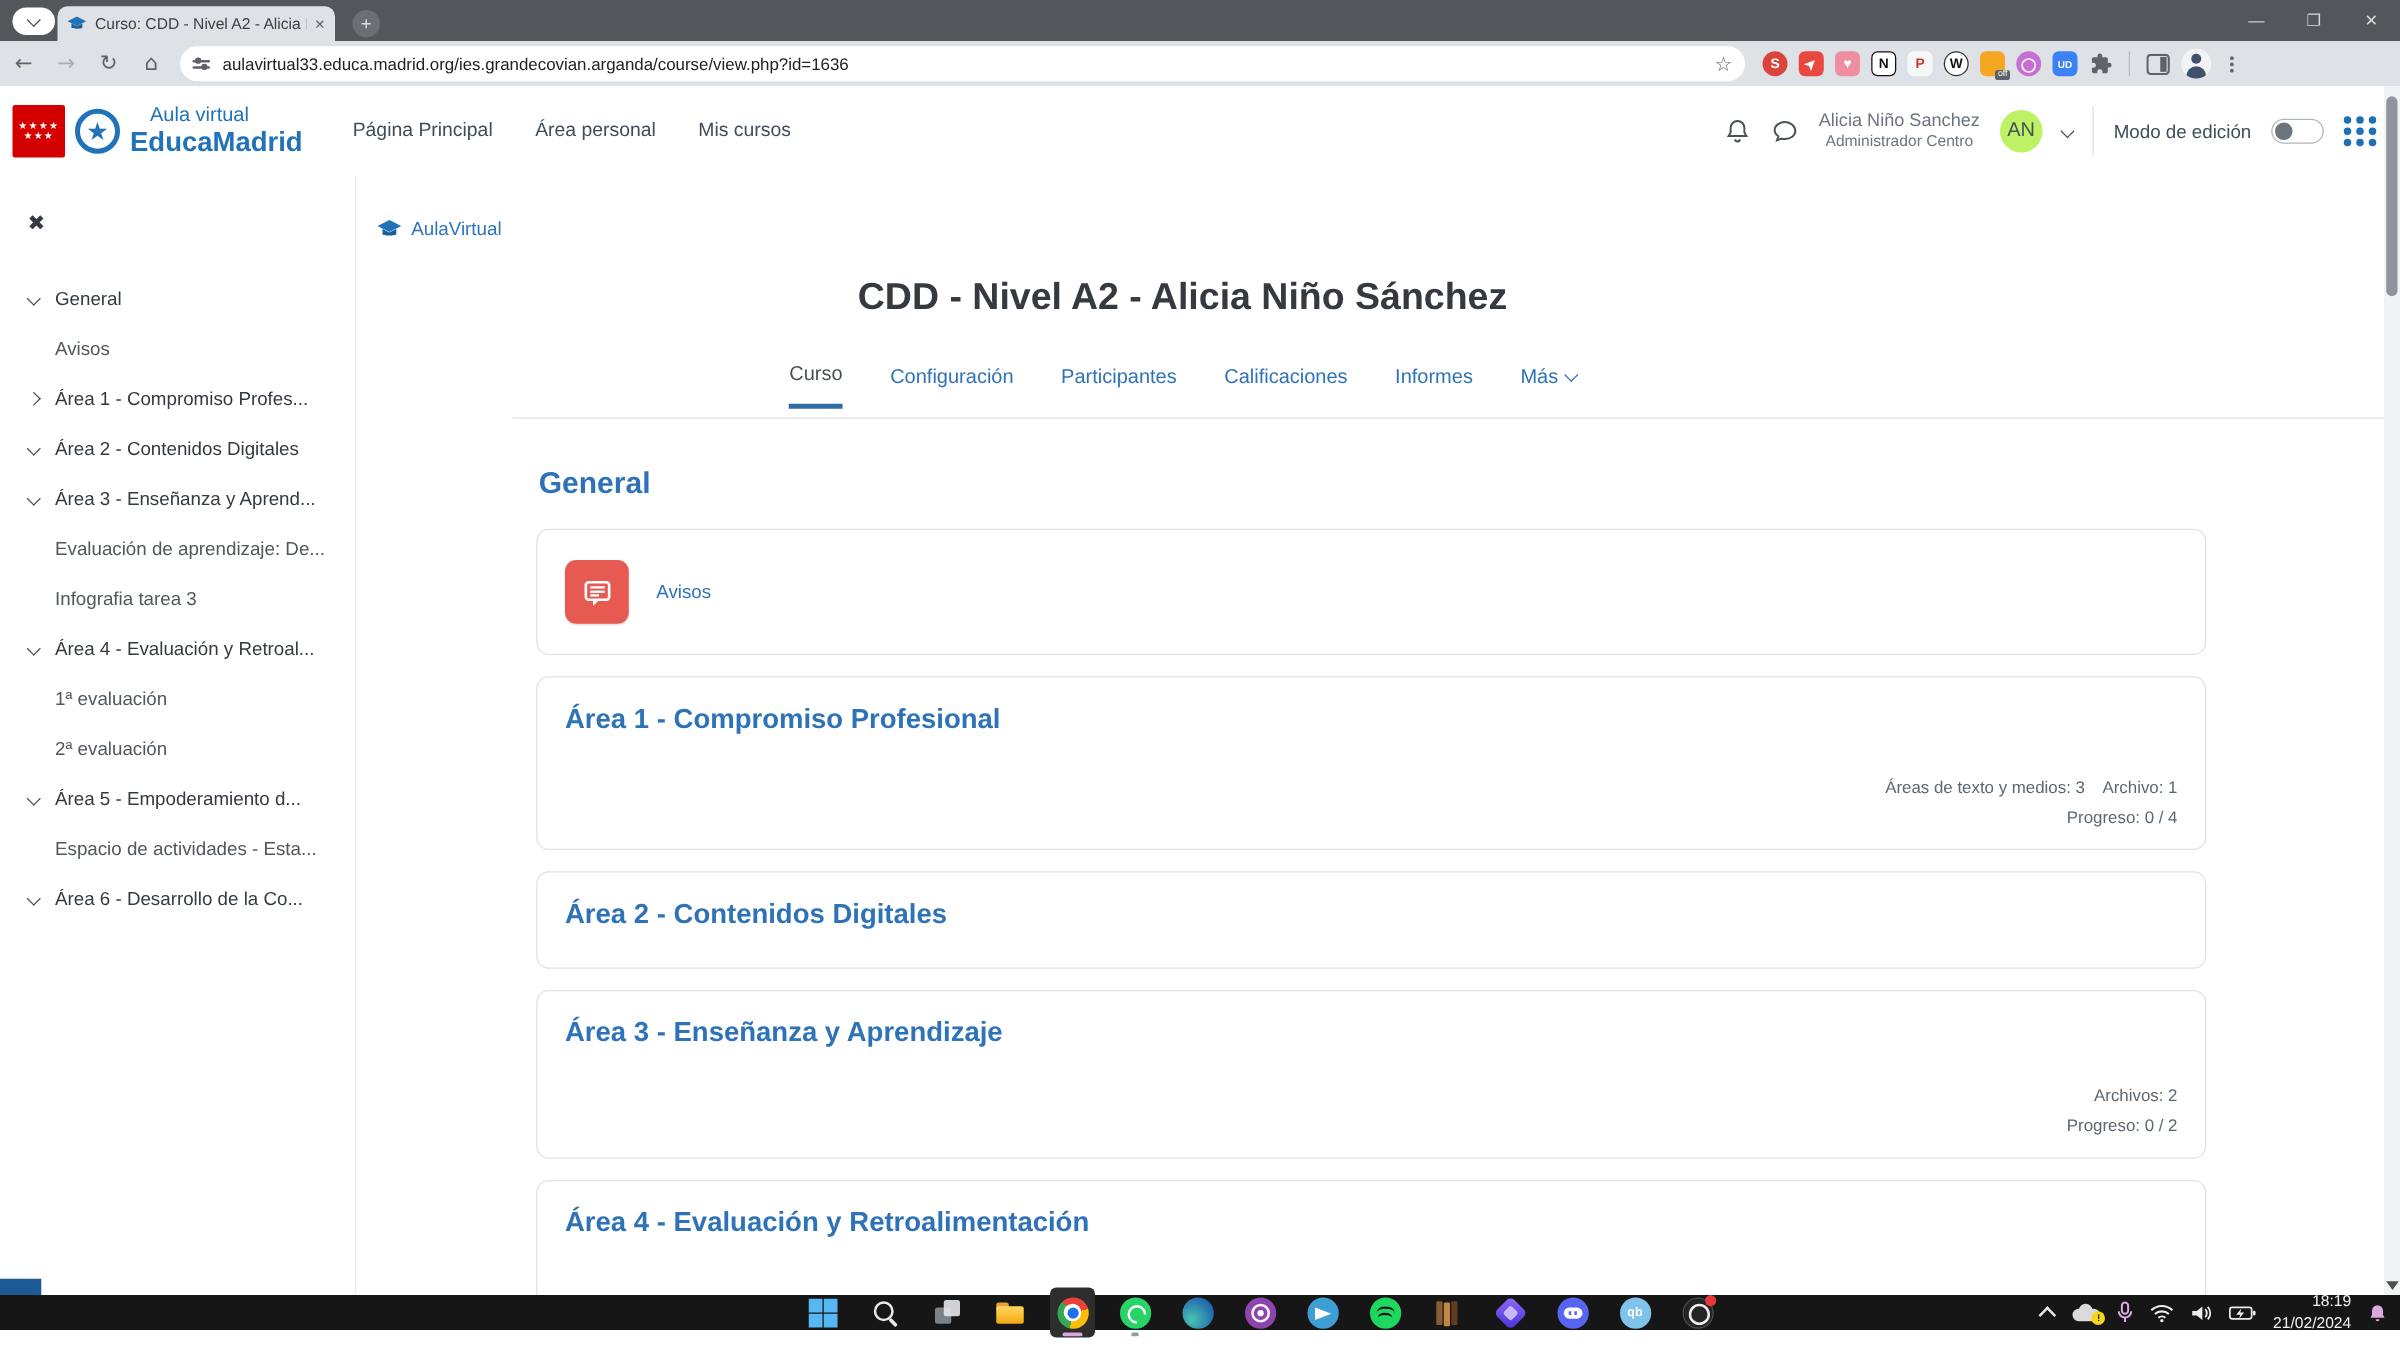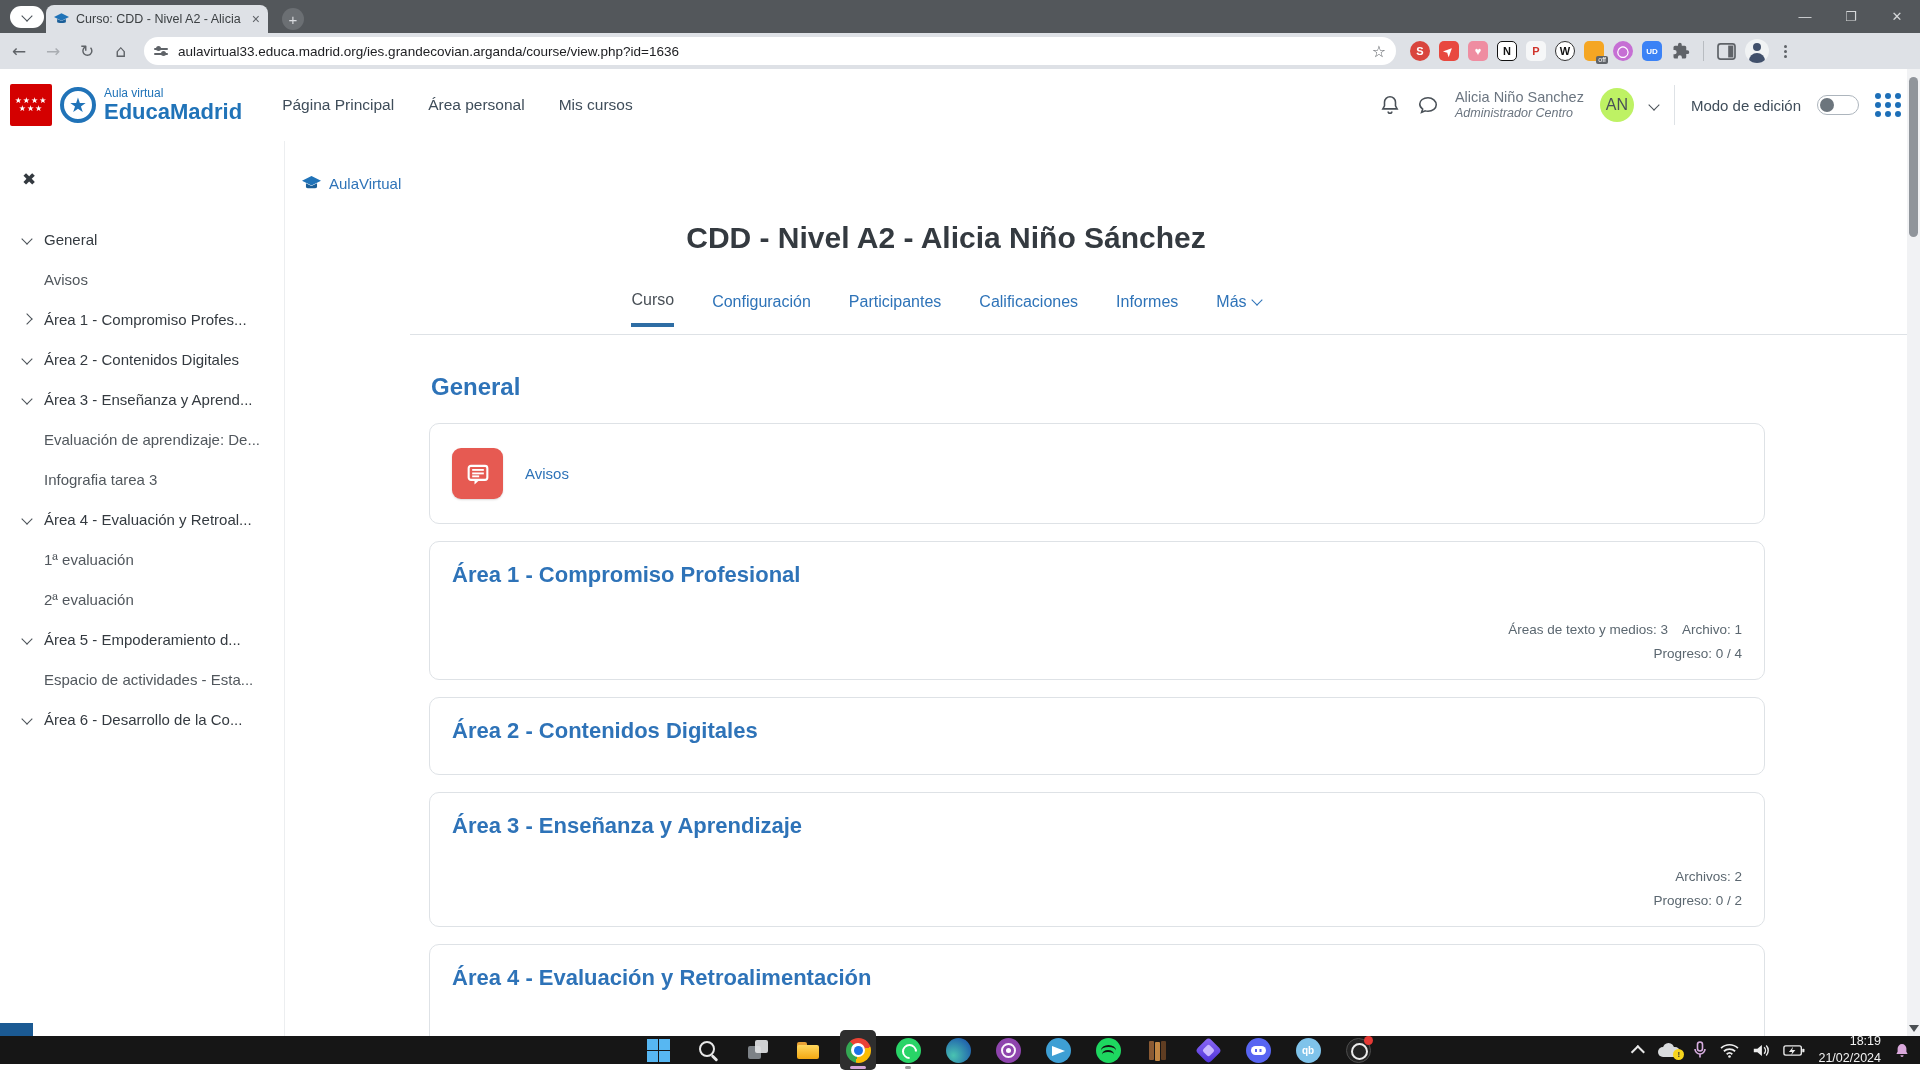--- a/index.html
+++ b/index.html
@@ -33,29 +33,29 @@
   #profile-avatar::before{content:"";position:absolute;left:8px;top:4px;width:8px;height:8px;border-radius:50%;background:#41506b;}
   #profile-avatar::after{content:"";position:absolute;left:4px;top:14px;width:16px;height:10px;border-radius:8px 8px 0 0;background:#41506b;}
   .menu-dots{display:inline-flex;flex-direction:column;gap:2px;margin:0 10px 0 6px;}
   .menu-dots i{width:3px;height:3px;border-radius:50%;background:#5f6368;}
 
   
   #mheader{position:absolute;left:0;top:69px;width:1920px;height:72px;background:#fff;display:flex;align-items:center;}
   #logo-flag{width:42px;height:42px;background:#d40000;margin-left:10px;border-radius:2px;display:flex;flex-direction:column;align-items:center;justify-content:center;color:#fff;font-size:8px;line-height:8px;letter-spacing:1px;}
   #logo-circle{width:36px;height:36px;border:4px solid #2073b8;border-radius:50%;margin-left:8px;display:flex;align-items:center;justify-content:center;color:#2073b8;font-size:20px;}
   #logo-text{margin-left:8px;line-height:1.05;}
-  #logo-text .l1{font-size:12px;color:#2073b8;}
+  #logo-text .l1{font-size:16px;color:#2073b8;margin-left:16px;}
   #logo-text .l2{font-size:22px;color:#2073b8;font-weight:bold;}
   #mnav{display:flex;gap:34px;margin-left:40px;}
   #mnav a{font-size:15.5px;color:#3f4d5a;text-decoration:none;}
   #hdr-right{position:absolute;right:18px;top:0;height:72px;display:flex;align-items:center;gap:16px;}
   .hicon{width:22px;height:22px;}
-  #user-block{text-align:left;line-height:1.15;}
+  #user-block{text-align:center;line-height:1.15;}
   #user-name{font-size:14.5px;color:#6b7580;}
-  #user-role{font-size:12.5px;color:#6b7580;font-style:italic;}
+  #user-role{font-size:12.5px;color:#6b7580;}
   #user-avatar{width:34px;height:34px;border-radius:50%;background:#bef264;color:#495057;display:flex;align-items:center;justify-content:center;font-size:16px;}
   .chev{display:inline-block;width:8px;height:8px;border-right:1.6px solid #495057;border-bottom:1.6px solid #495057;}
   .chev.down{transform:rotate(45deg);}
   .chev.right{transform:rotate(-45deg);}
   #hdr-sep{width:1px;height:40px;background:#dee2e6;}
   #editmode{font-size:15px;color:#3f4d5a;}
   #edit-toggle{width:42px;height:20px;border:1px solid #adb5bd;border-radius:10px;background:#fff;position:relative;}
   #edit-toggle::before{content:"";position:absolute;left:2px;top:2px;width:14px;height:14px;border-radius:50%;background:#6c757d;}
   #appgrid{display:grid;grid-template-columns:repeat(3,7px);grid-gap:3px;}
   #appgrid i{width:6px;height:6px;border-radius:50%;background:#1d6fb8;}

